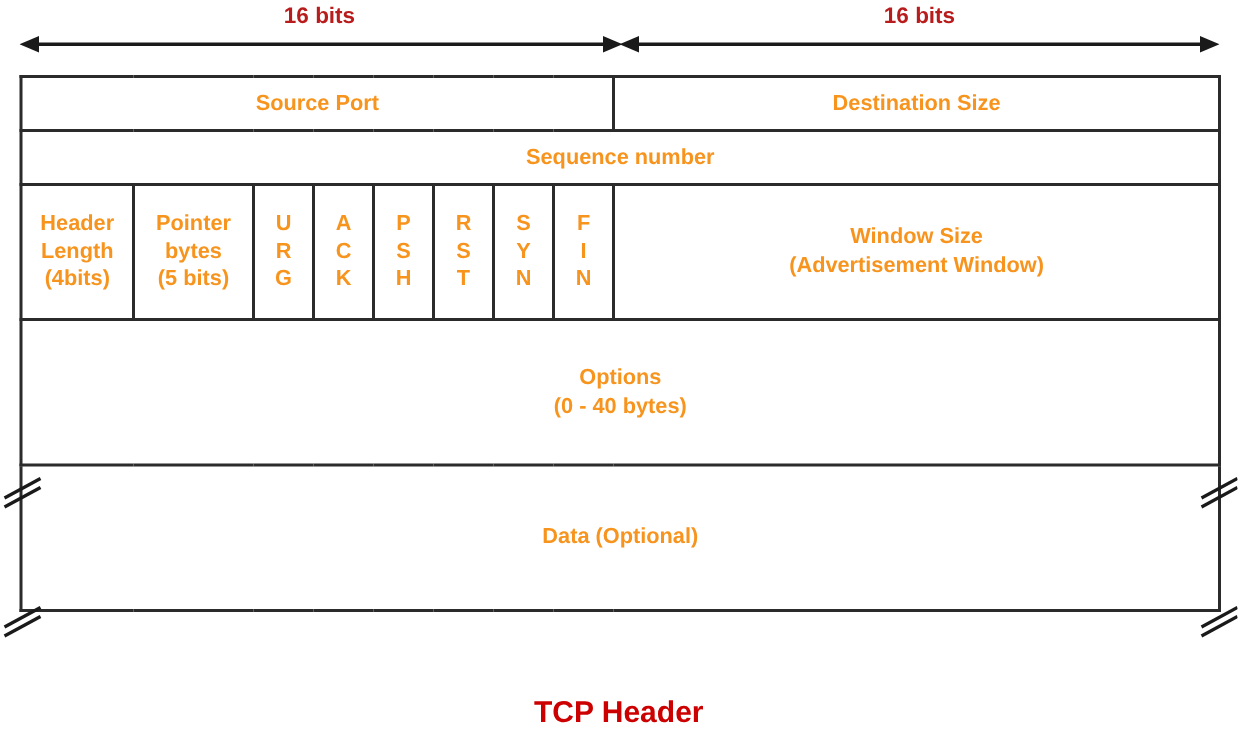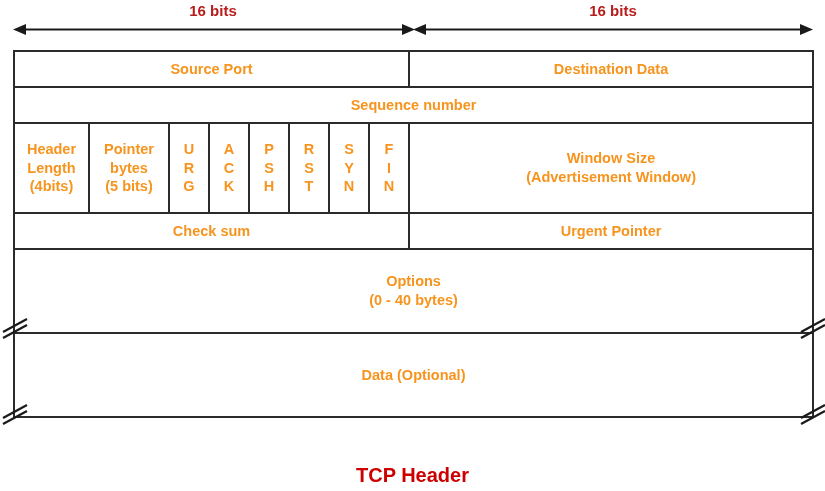--- a/index.html
+++ b/index.html
@@ -59,21 +59,21 @@
     vertical-align: middle;
     color: #f7941e;
     font-size: 14.5px;
     font-weight: bold;
     line-height: 1.28;
     padding: 0;
     background: #ffffff;
   }
   .r-short { height: 36px; }
   .r-flags { height: 90px; }
-  .r-big   { height: 84px; border-radius: 24px; }
+  .r-big   { height: 97px; border-radius: 24px; }
 
   
   td.flag-cell {
     font-size: 14.5px;
     line-height: 1.45;
     letter-spacing: 0;
   }
   .flag-stack { display: block; }
   .flag-stack span { display: block; }
 
@@ -137,21 +137,21 @@
       <col style="width:40px">
     <col style="width:40px">
       <col style="width:40px">
       <col style="width:40px">
     <col style="width:404px">
   </colgroup>
 
   <tbody>
       <tr class="r-short">
     <td colspan="8">Source Port</td>
-    <td>Destination Data</td>
+    <td>Destination Size</td>
   </tr>
 
   <tr class="r-short">
     <td colspan="9">Sequence number</td>
   </tr>
 
 
   <tr class="r-flags">
     <td>
       <span class="sub">Header</span>
@@ -206,24 +206,20 @@
         <span>N</span>
       </span>
     </td>
 
     <td>
       <span class="sub">Window Size</span>
       <span class="sub">(Advertisement Window)</span>
     </td>
   </tr>
 
-  <tr class="r-short">
-    <td colspan="8">Check sum</td>
-    <td>Urgent Pointer</td>
-  </tr>
 
   <tr class="r-big">
     <td colspan="9">
       <span class="sub">Options</span>
       <span class="sub">(0 - 40 bytes)</span>
     </td>
   </tr>
 
   <tr class="r-big">
     <td colspan="9">Data (Optional)</td>

